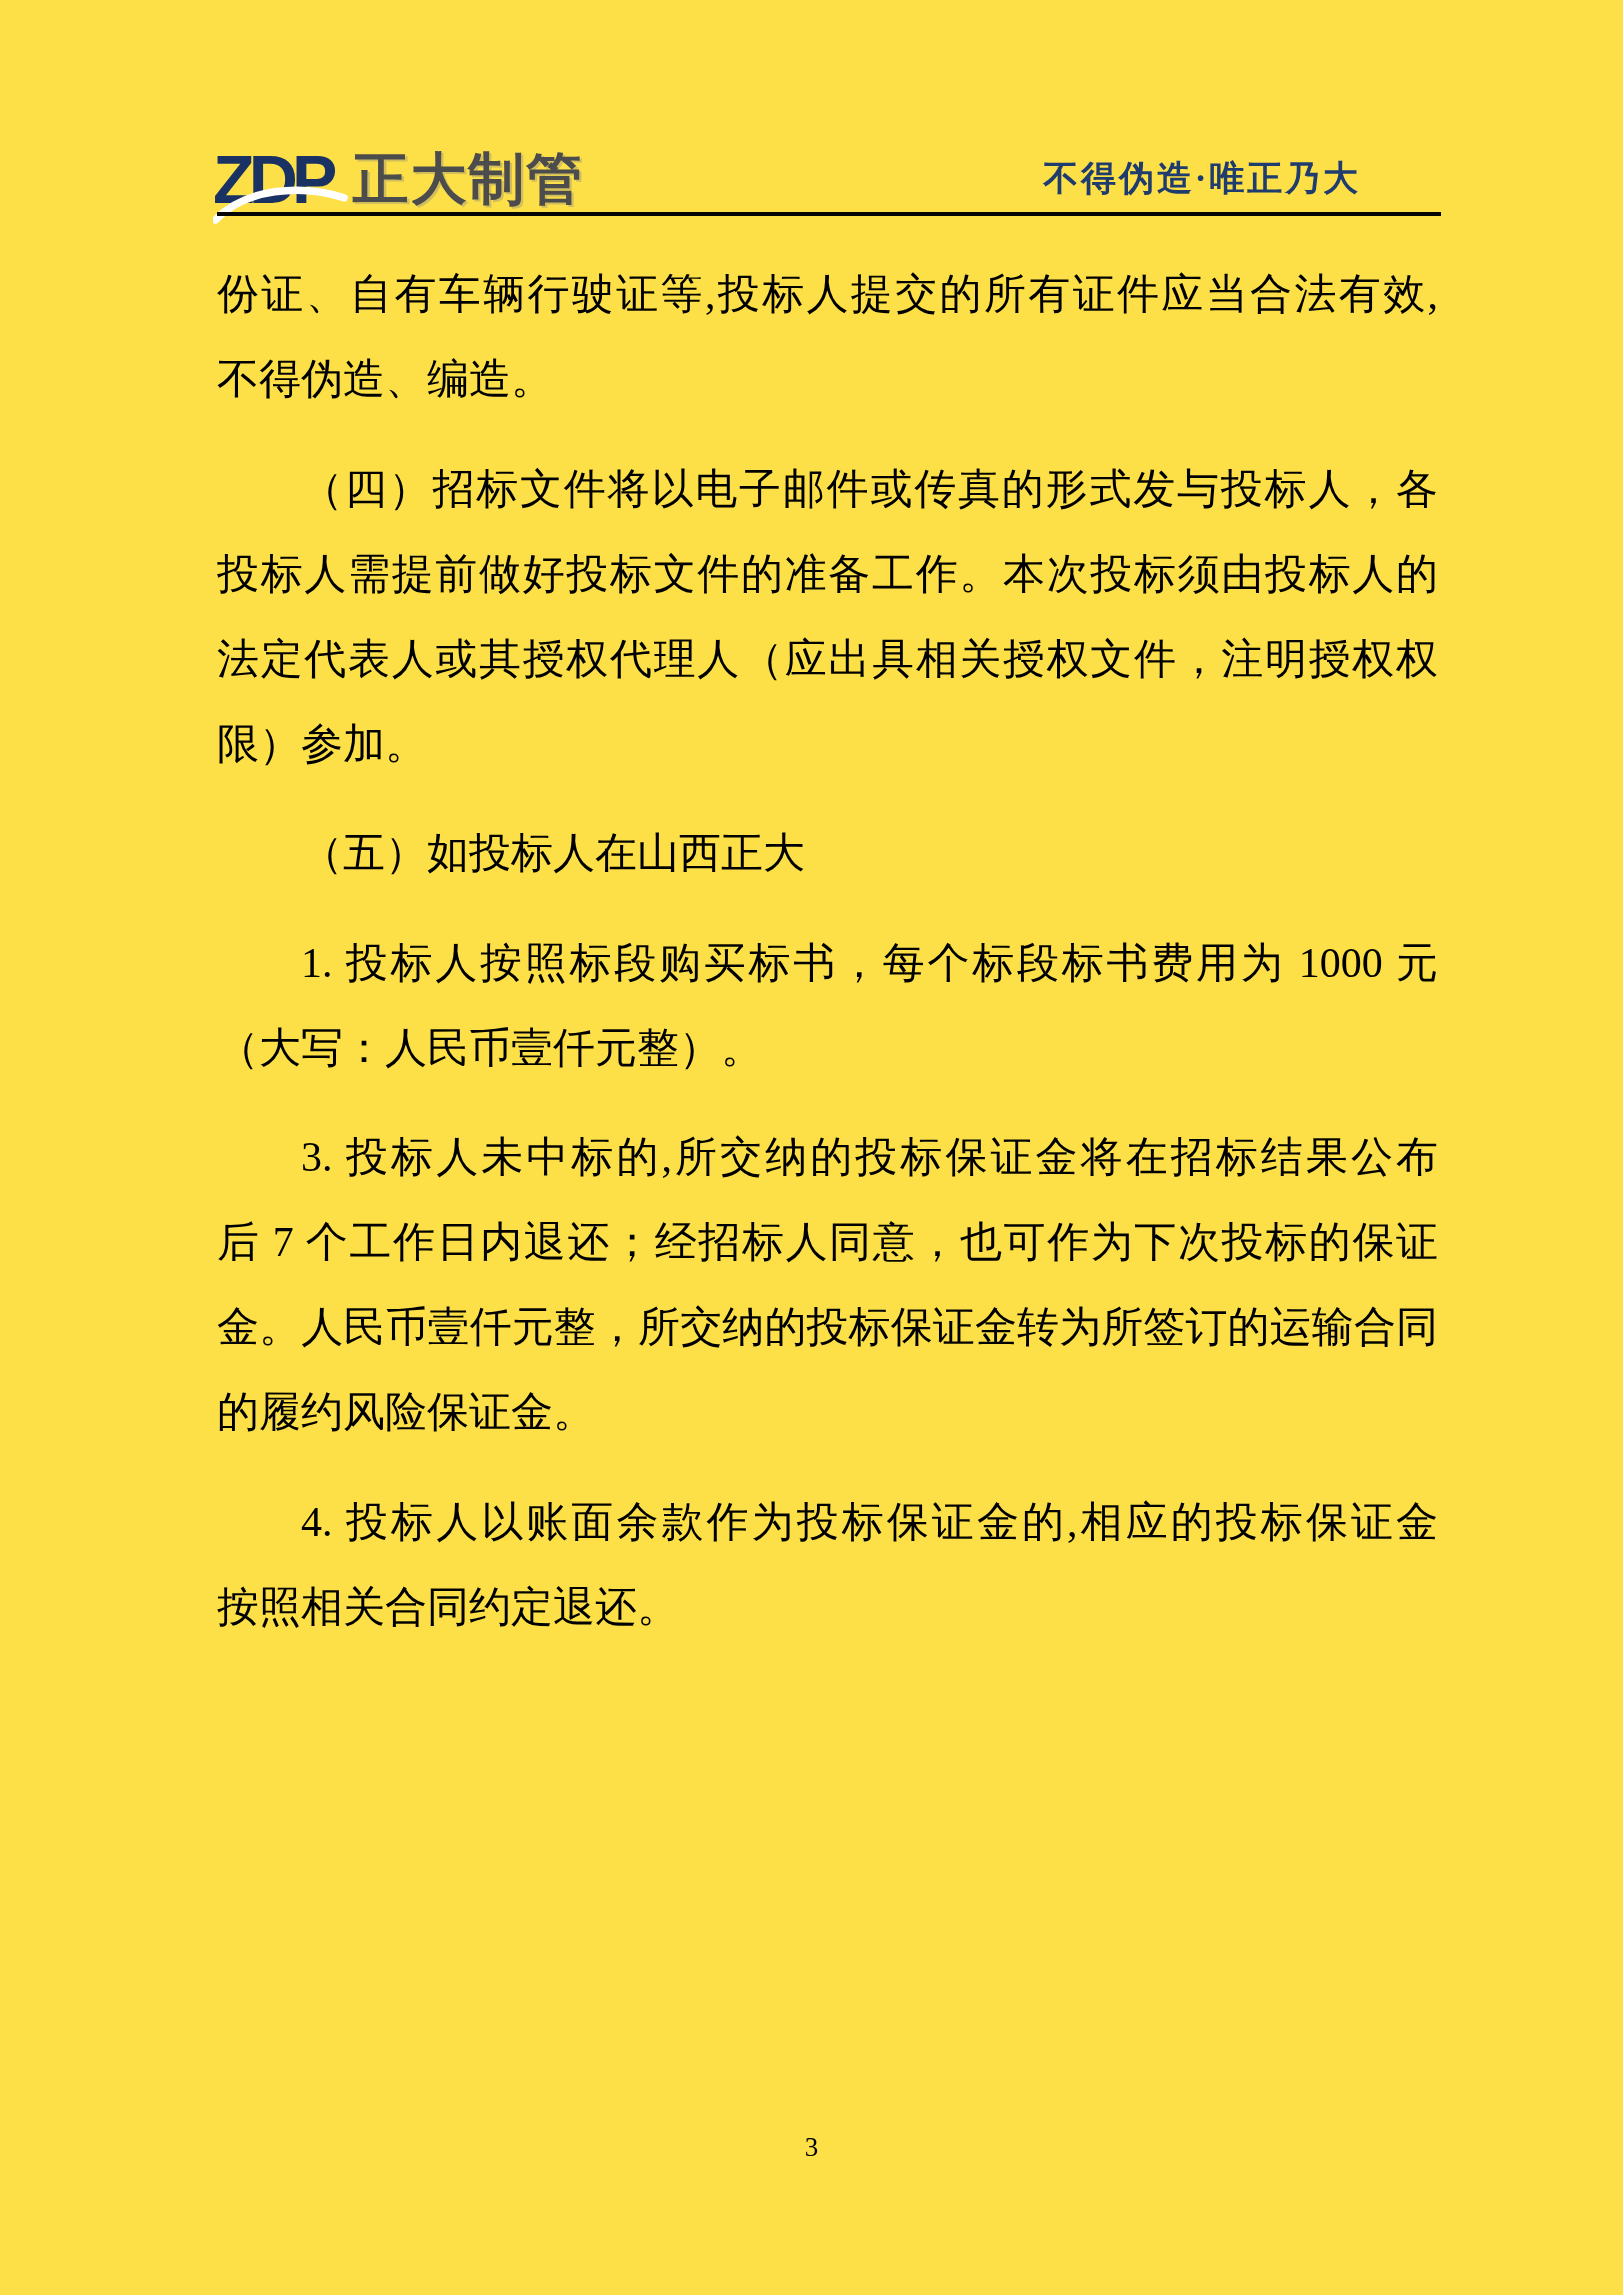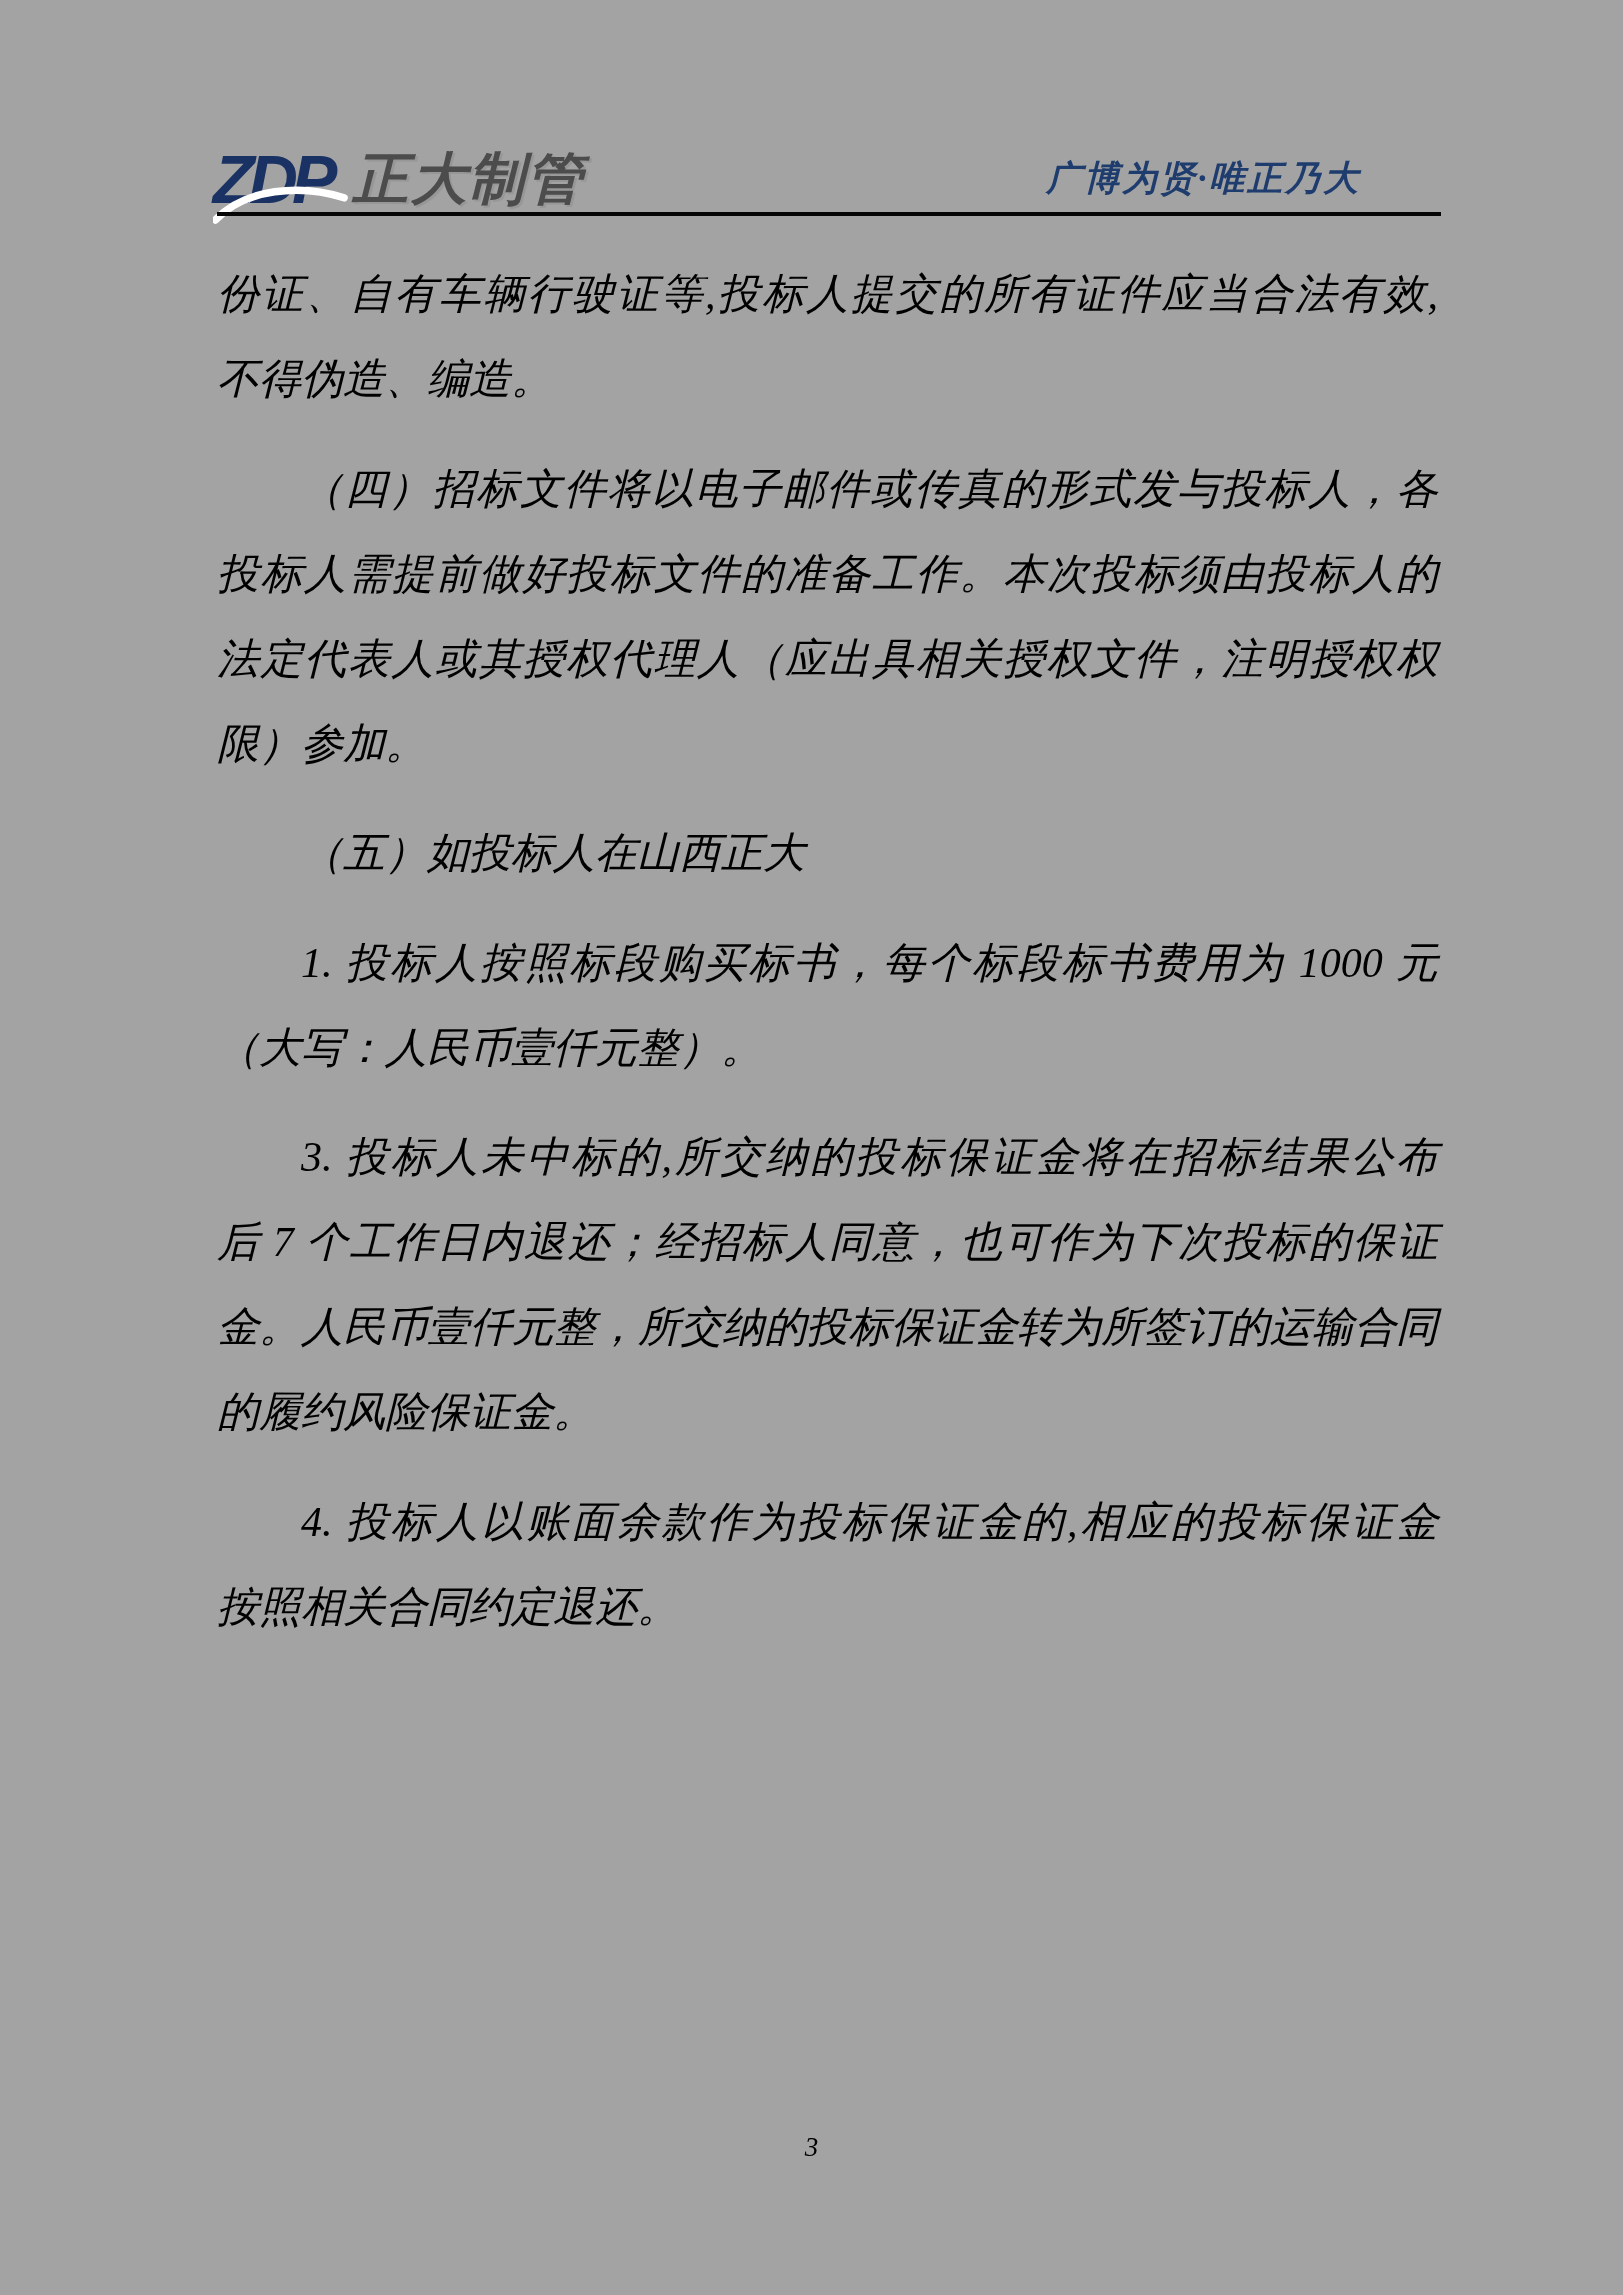--- a/index.html
+++ b/index.html
@@ -1,24 +1,23 @@
 <!DOCTYPE html>
 <html style="font-size:9.4px"><head>
 <meta charset="utf-8">
 <style>
   html, body { margin: 0; padding: 0; background: #ffffff; }
 
   .page {
     position: relative;
     width: 1623px;
     height: 2295px;
-    background: #a3a3a3;
+    background: #fde047;
     overflow: hidden;
     font-family: "Liberation Serif", serif;
-    font-style: italic;
   }
 
   
   .header {
     position: absolute;
     left: 213px;
     right: 181px;
     top: 146px;
     height: 65px;
     display: flex;
@@ -103,21 +102,21 @@
   <div class="header">
     <div class="logo">
       <span class="zdp">ZDP</span>
       <span class="zdp" style="position:absolute;width:0;height:0;overflow:visible;">
           <svg width="140" height="64" viewBox="0 0 240 110" style="position:absolute;left:0;bottom:-56px;">
             <path d="M4,84 C55,30 150,22 225,46" stroke="#ffffff" stroke-width="13" fill="none" stroke-linecap="round"></path>
           </svg>
         </span>
       <span class="logo-cn">正大制管</span>
     </div>
-    <div class="slogan">广博为贤·唯正乃大</div>
+    <div class="slogan">不得伪造·唯正乃大</div>
   </div>
 
   <div class="rule"></div>
 
   <div class="content">
 
     <div class="para">
       <div class="line fill">份证、自有车辆行驶证等,投标人提交的所有证件应当合法有效,</div>
       <div class="line end">不得伪造、编造。</div>
     </div>

